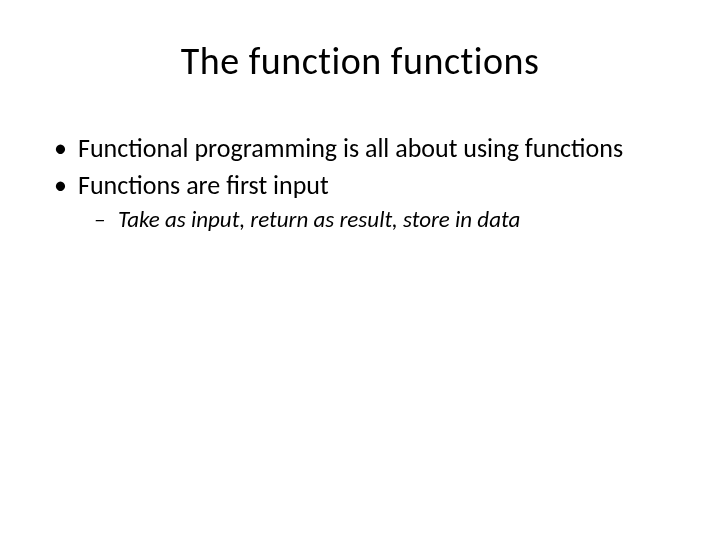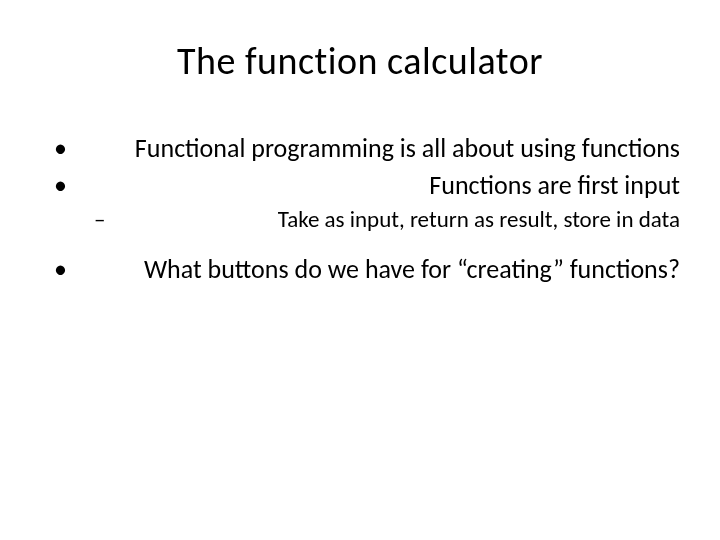--- a/index.html
+++ b/index.html
@@ -19,21 +19,20 @@
     .title {
       font-size: 38px;
       font-weight: 400;
       text-align: center;
       margin-top: 8px;
       margin-bottom: 48px;
       letter-spacing: 0.5px;
     }
     .content {
       padding-left: 10px;
-      text-align: right;
     }
     ul.level1 {
       list-style: none;
       padding-left: 0;
     }
     ul.level1 > li {
       position: relative;
       padding-left: 28px;
       font-size: 26px;
       line-height: 1.25;
@@ -43,47 +42,47 @@
       content: "•";
       position: absolute;
       left: 4px;
       top: 0;
       font-size: 26px;
     }
     ul.level2 {
       list-style: none;
       padding-left: 0;
       margin-top: 4px;
-      margin-bottom: 18px;
+      margin-bottom: 6px;
+      font-style: italic;
     }
     ul.level2 > li {
       position: relative;
       padding-left: 28px;
       font-size: 23px;
       line-height: 1.3;
       margin-left: 12px;
     }
     ul.level2 > li::before {
       content: "–";
       position: absolute;
       left: 4px;
       top: 0;
       font-size: 23px;
     }
   </style>
 </head>
 <body>
 
 <div class="slide">
-  <h1 class="title">The function calculator</h1>
+  <h1 class="title">The function functions</h1>
   <div class="content">
     <ul class="level1">
       <li>Functional programming is all about using functions</li>
       <li>
         <span>Functions are first input</span>
         <ul class="level2">
           <li>Take as input, return as result, store in data</li>
         </ul>
       </li>
-      <li>What buttons do we have for “creating” functions?</li>
     </ul>
   </div>
 </div>
 
 </body></html>

